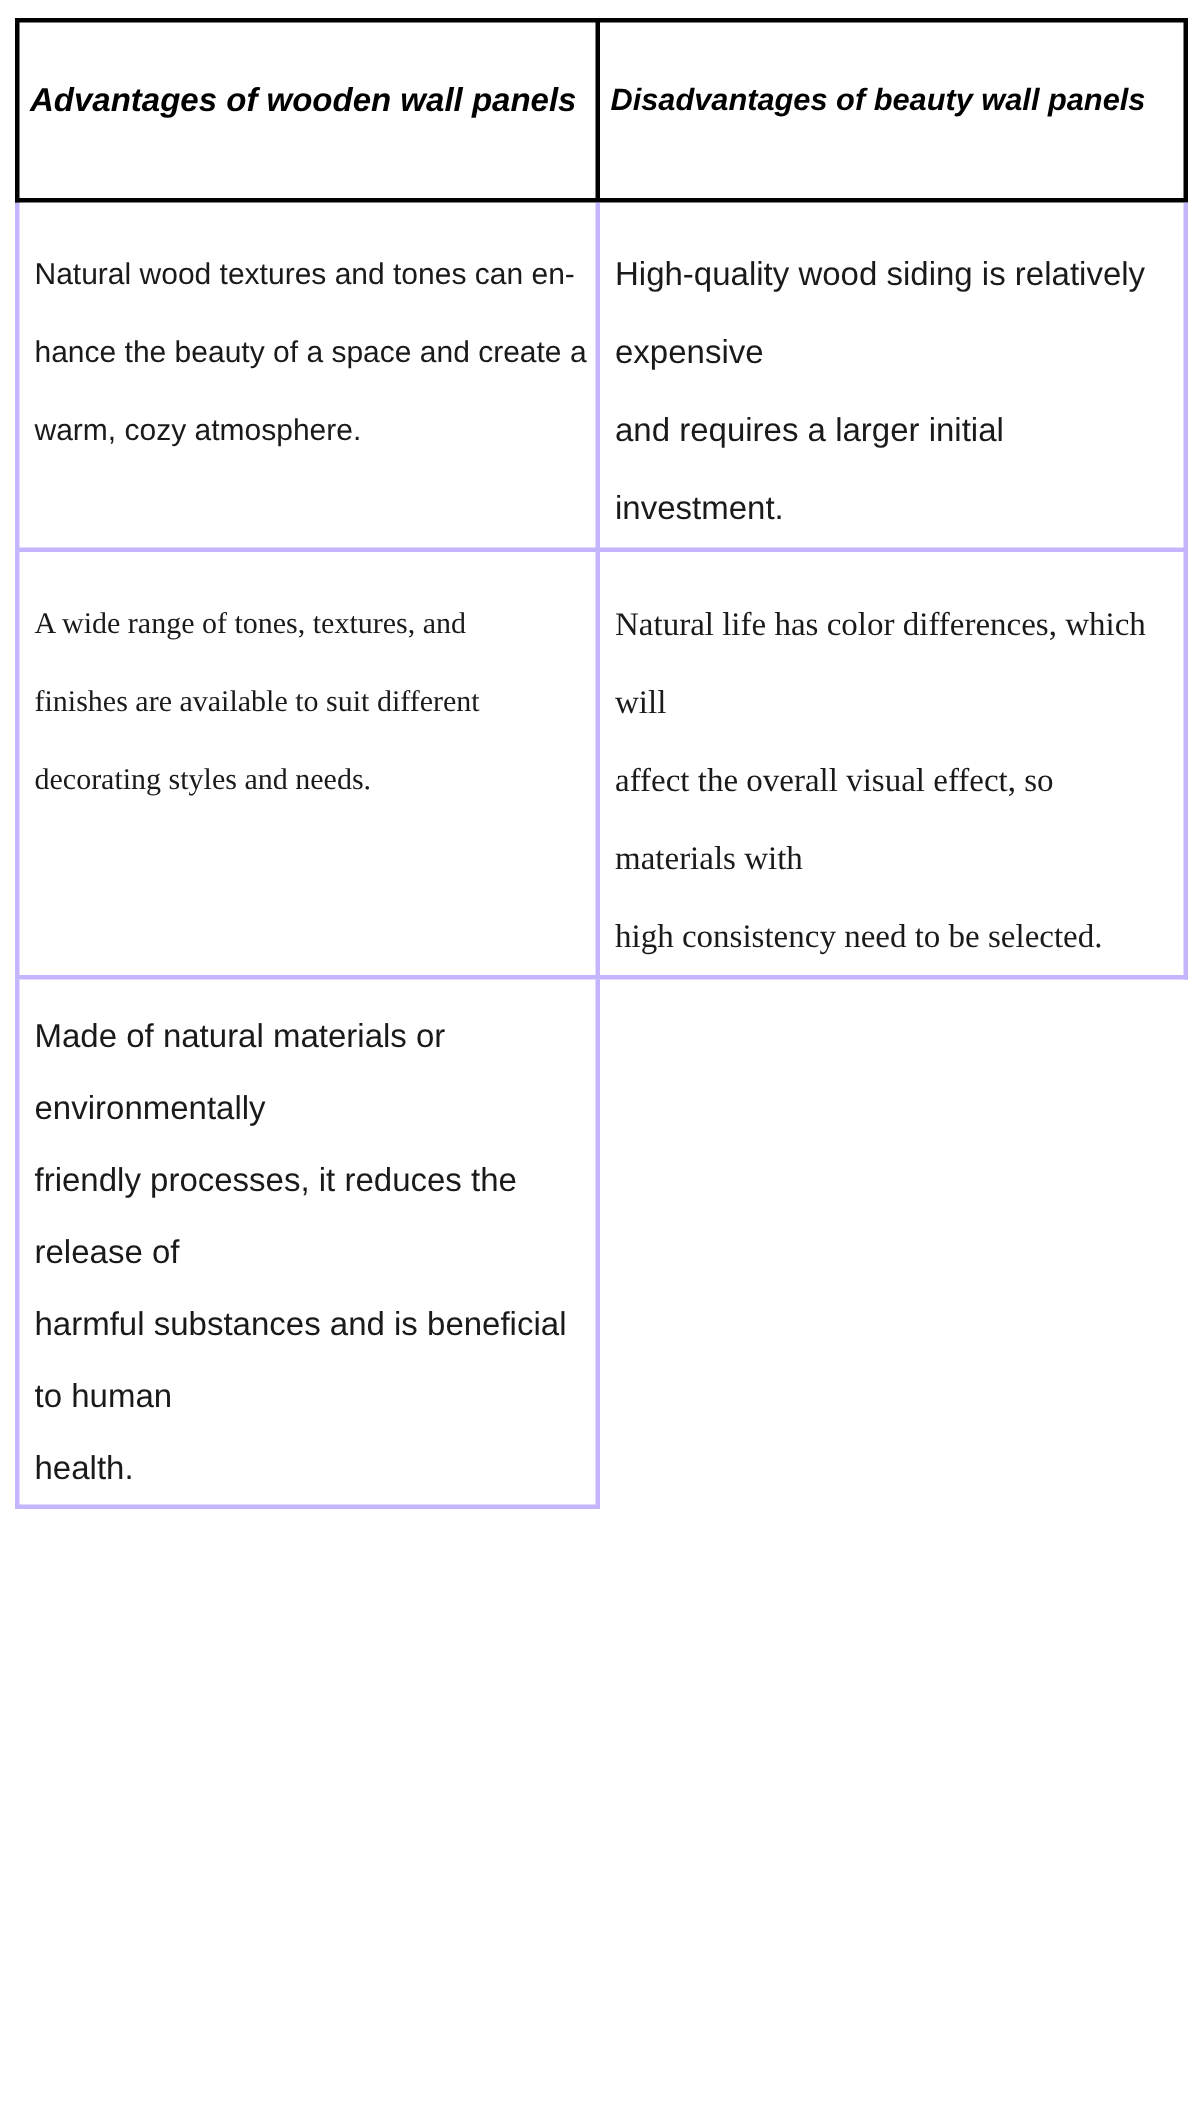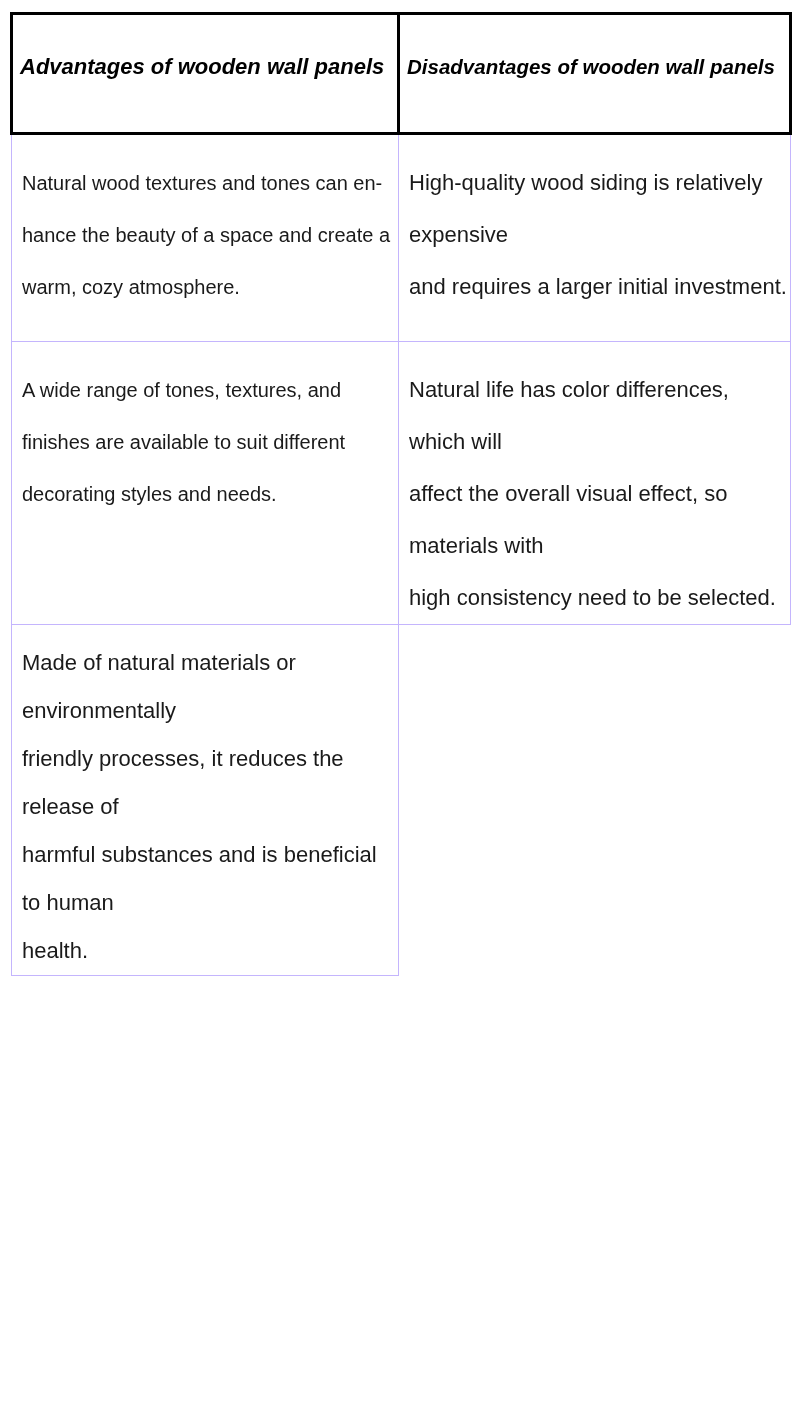--- a/index.html
+++ b/index.html
@@ -20,21 +20,21 @@
     left: 10px;
     top: 12px;
     width: 779px;
     border-collapse: collapse;
     table-layout: fixed;
   }
   col.c-left  { width: 387px; }
   col.c-right { width: 392px; }
 
   td.cell {
-    border: 1px solid #c4b5fd;
+    border: 3px solid #c4b5fd;
     vertical-align: top;
     padding: 22px 2px 0 10px;
     font-size: 19px;
     line-height: 52px;
     color: #1a1a1a;
     white-space: pre-line;
     overflow: hidden;
   }
   td.cell.lg { font-size: 20px; }
   td.cell.sm { font-size: 22px; }
@@ -63,30 +63,30 @@
 
 <div class="page">
   <table class="compare">
     <colgroup>
       <col class="c-left">
       <col class="c-right">
     </colgroup>
     <tbody>
         <tr style="height:120px;">
       <td class="head h-left">Advantages of wooden wall panels</td>
-      <td class="head h-right">Disadvantages of wooden wall panels</td>
+      <td class="head h-right">Disadvantages of beauty wall panels</td>
     </tr>
     <tr style="height:208px;">
       <td class="cell lg">Natural wood textures and tones can en-
 hance the beauty of a space and create a
 warm, cozy atmosphere.</td>
       <td class="cell sm">High-quality wood siding is relatively expensive
 and requires a larger initial investment.</td>
     </tr>
-    <tr style="height:207px;">
+    <tr style="height:207px;font-family:Liberation Serif, serif;">
       <td class="cell lg">A wide range of tones, textures, and
 finishes are available to suit different
 decorating styles and needs.</td>
       <td class="cell sm">Natural life has color differences, which will
 affect the overall visual effect, so materials with
 high consistency need to be selected.</td>
     </tr>
     <tr style="height:207px;">
       <td class="cell sm tight">Made of natural materials or environmentally
 friendly processes, it reduces the release of

